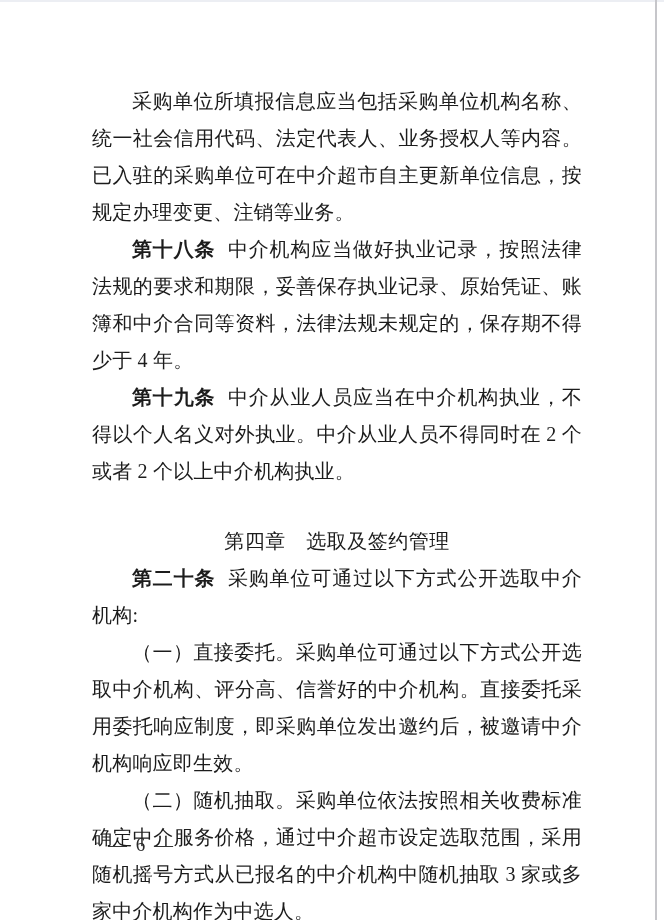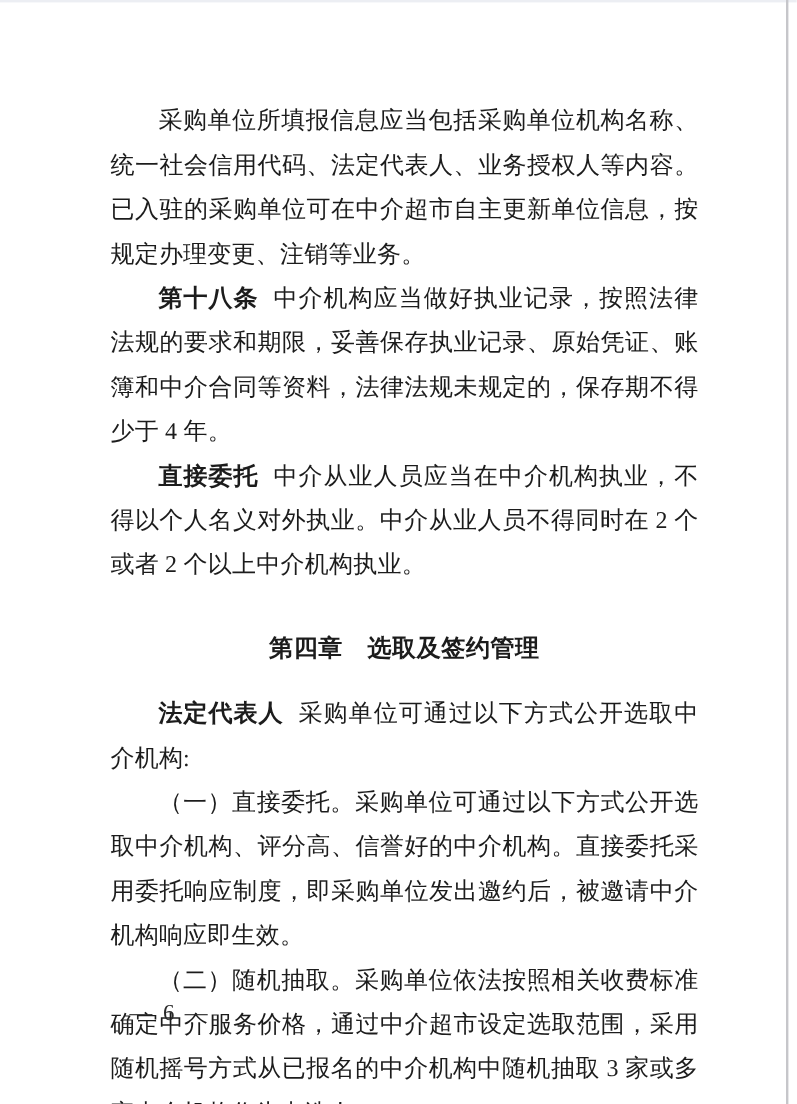--- a/index.html
+++ b/index.html
@@ -36,24 +36,24 @@
     text-indent: 2em;
     letter-spacing: 0.2px;
   }
   .para-head {
     font-weight: bold;
     font-family: "Liberation Sans", "DejaVu Sans", sans-serif;
     margin-right: 0.62em;
     margin-top: 41px;
   }
   .chapter {
-    margin: 33px 0 17px 0;
+    margin: 33px 0 0 0;
     font-size: 20px;
     line-height: 37px;
-    font-weight: bold;
+    font-weight: normal;
     font-family: "Liberation Sans", "DejaVu Sans", sans-serif;
     text-align: center;
     letter-spacing: 0.5px;
   }
   .footer {
     position: absolute;
     left: 108px;
     top: 833px;
     font-size: 19px;
     line-height: 24px;
@@ -67,25 +67,25 @@
 
 <div class="scan-edge-top"></div>
 <div class="scan-edge-right"></div>
 
 <div class="content">
 
   <p class="para"><span>采购单位所填报信息应当包括采购单位机构名称、统一社会信用代码、法定代表人、业务授权人等内容。已入驻的采购单位可在中介超市自主更新单位信息，按规定办理变更、注销等业务。</span></p>
 
   <p class="para"><span class="para-head">第十八条</span><span>中介机构应当做好执业记录，按照法律法规的要求和期限，妥善保存执业记录、原始凭证、账簿和中介合同等资料，法律法规未规定的，保存期不得少于 4 年。</span></p>
 
-  <p class="para"><span class="para-head">直接委托</span><span>中介从业人员应当在中介机构执业，不得以个人名义对外执业。中介从业人员不得同时在 2 个或者 2 个以上中介机构执业。</span></p>
+  <p class="para"><span class="para-head">第十九条</span><span>中介从业人员应当在中介机构执业，不得以个人名义对外执业。中介从业人员不得同时在 2 个或者 2 个以上中介机构执业。</span></p>
 
   <h2 class="chapter">第四章　选取及签约管理</h2>
 
-  <p class="para"><span class="para-head">法定代表人</span><span>采购单位可通过以下方式公开选取中介机构:</span></p>
+  <p class="para"><span class="para-head">第二十条</span><span>采购单位可通过以下方式公开选取中介机构:</span></p>
 
   <p class="para"><span>（一）直接委托。采购单位可通过以下方式公开选取中介机构、评分高、信誉好的中介机构。直接委托采用委托响应制度，即采购单位发出邀约后，被邀请中介机构响应即生效。</span></p>
 
   <p class="para"><span>（二）随机抽取。采购单位依法按照相关收费标准确定中介服务价格，通过中介超市设定选取范围，采用随机摇号方式从已报名的中介机构中随机抽取 3 家或多家中介机构作为中选人。</span></p>
 
   <p class="para"></p>
 
 </div>
 
 <div class="footer">— 6 —</div>

